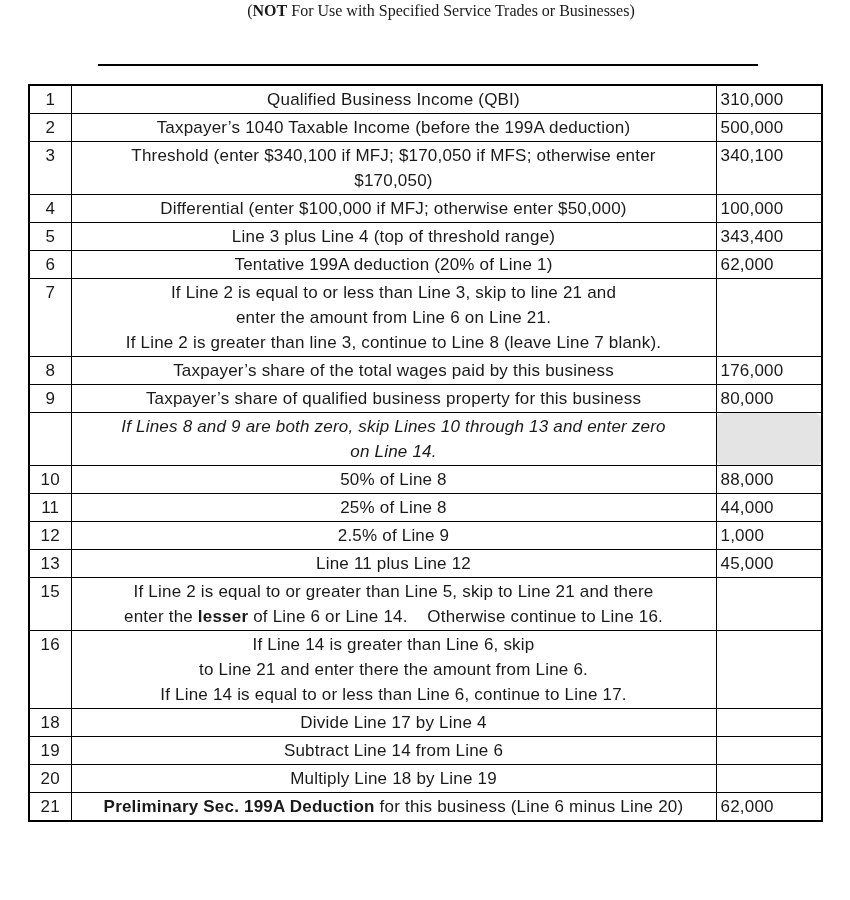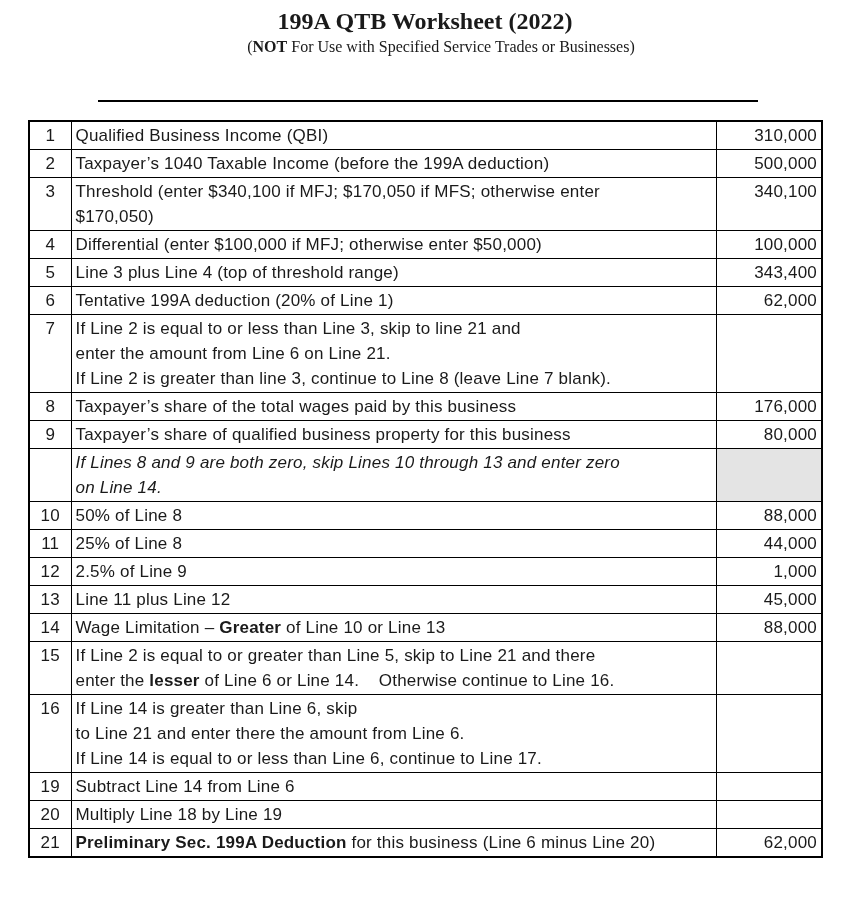--- a/index.html
+++ b/index.html
@@ -65,37 +65,37 @@
     letter-spacing: 0.2px;
   }
   td.col-num {
     width: 42px;
     text-align: center;
     padding: 1px 2px;
   }
   td.col-desc {
     padding-left: 12px;
     padding-right: 8px;
+    text-align: center;
   }
   td.col-value {
     width: 106px;
-    text-align: right;
     padding-right: 10px;
+    border-radius: 8px;
   }
   .bold { font-weight: bold; }
   tr.italic-row td.col-desc { font-style: italic; }
   td.shaded { background: var(--shaded, #e4e4e4); }
   .desc-line { white-space: pre-wrap; }
 </style>
 </head>
 <body>
 
 <div class="page">
 
-  <div class="doc-title">199A QTB Worksheet (2022)</div>
 
   <div class="doc-subtitle"><span>(</span><span class="b">NOT</span><span> For Use with Specified Service Trades or Businesses)</span></div>
 
   <div class="business-row">
     <span class="business-underline"></span>
   </div>
 
   <table class="worksheet">
     <tbody>
         <tr>
@@ -194,44 +194,44 @@
           <td class="col-value">1,000</td>
         </tr>
         <tr>
           <td class="col-num">13</td>
           <td class="col-desc">
             <div class="desc-line"><span>Line 11 plus Line 12</span></div>
           </td>
           <td class="col-value">45,000</td>
         </tr>
         <tr>
-          <td class="col-num">14</td>
-          <td class="col-desc">
-            <div class="desc-line"><span>Wage Limitation – </span><span class="bold">Greater</span><span> of Line 10 or Line 13</span></div>
-          </td>
-          <td class="col-value">88,000</td>
-        </tr>
-        <tr>
           <td class="col-num">15</td>
           <td class="col-desc">
             <div class="desc-line"><span>If Line 2 is equal to or greater than Line 5, skip to Line 21 and there</span></div>
             <div class="desc-line"><span>enter the </span><span class="bold">lesser</span><span> of Line 6 or Line 14.&nbsp;&nbsp;&nbsp; Otherwise continue to Line 16.</span></div>
           </td>
           <td class="col-value"></td>
         </tr>
         <tr>
           <td class="col-num">16</td>
           <td class="col-desc">
             <div class="desc-line"><span>If Line 14 is greater than Line 6, skip</span></div>
             <div class="desc-line"><span>to Line 21 and enter there the amount from Line 6.</span></div>
             <div class="desc-line"><span>If Line 14 is equal to or less than Line 6, continue to Line 17.</span></div>
           </td>
           <td class="col-value"></td>
         </tr>
         <tr>
+          <td class="col-num">18</td>
+          <td class="col-desc">
+            <div class="desc-line"><span>Divide Line 17 by Line 4</span></div>
+          </td>
+          <td class="col-value"></td>
+        </tr>
+        <tr>
           <td class="col-num">19</td>
           <td class="col-desc">
             <div class="desc-line"><span>Subtract Line 14 from Line 6</span></div>
           </td>
           <td class="col-value"></td>
         </tr>
         <tr>
           <td class="col-num">20</td>
           <td class="col-desc">
             <div class="desc-line"><span>Multiply Line 18 by Line 19</span></div>

